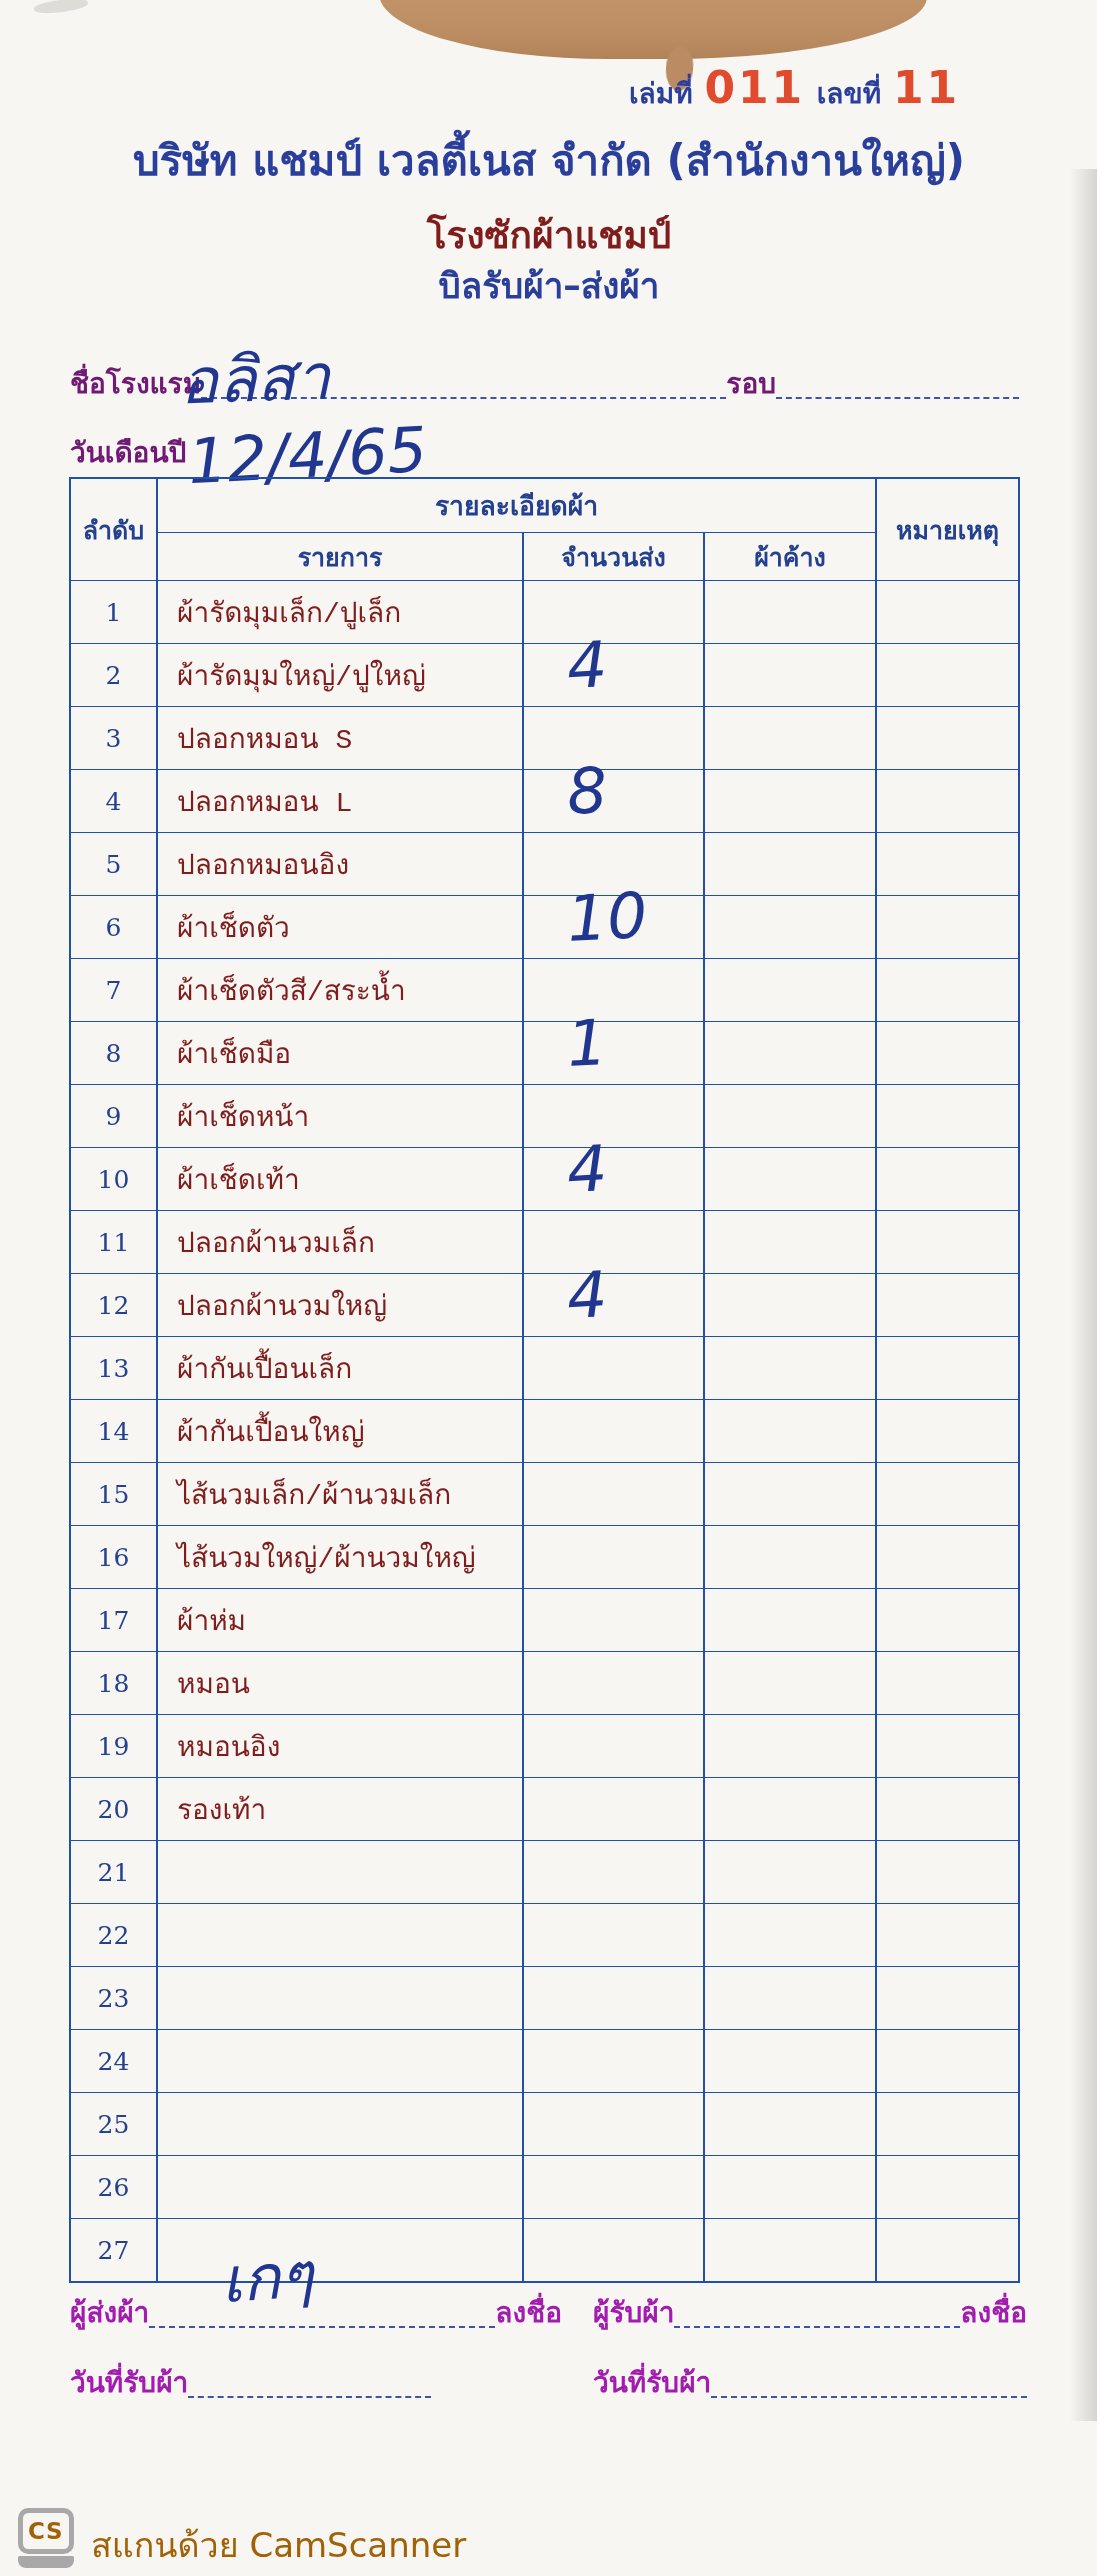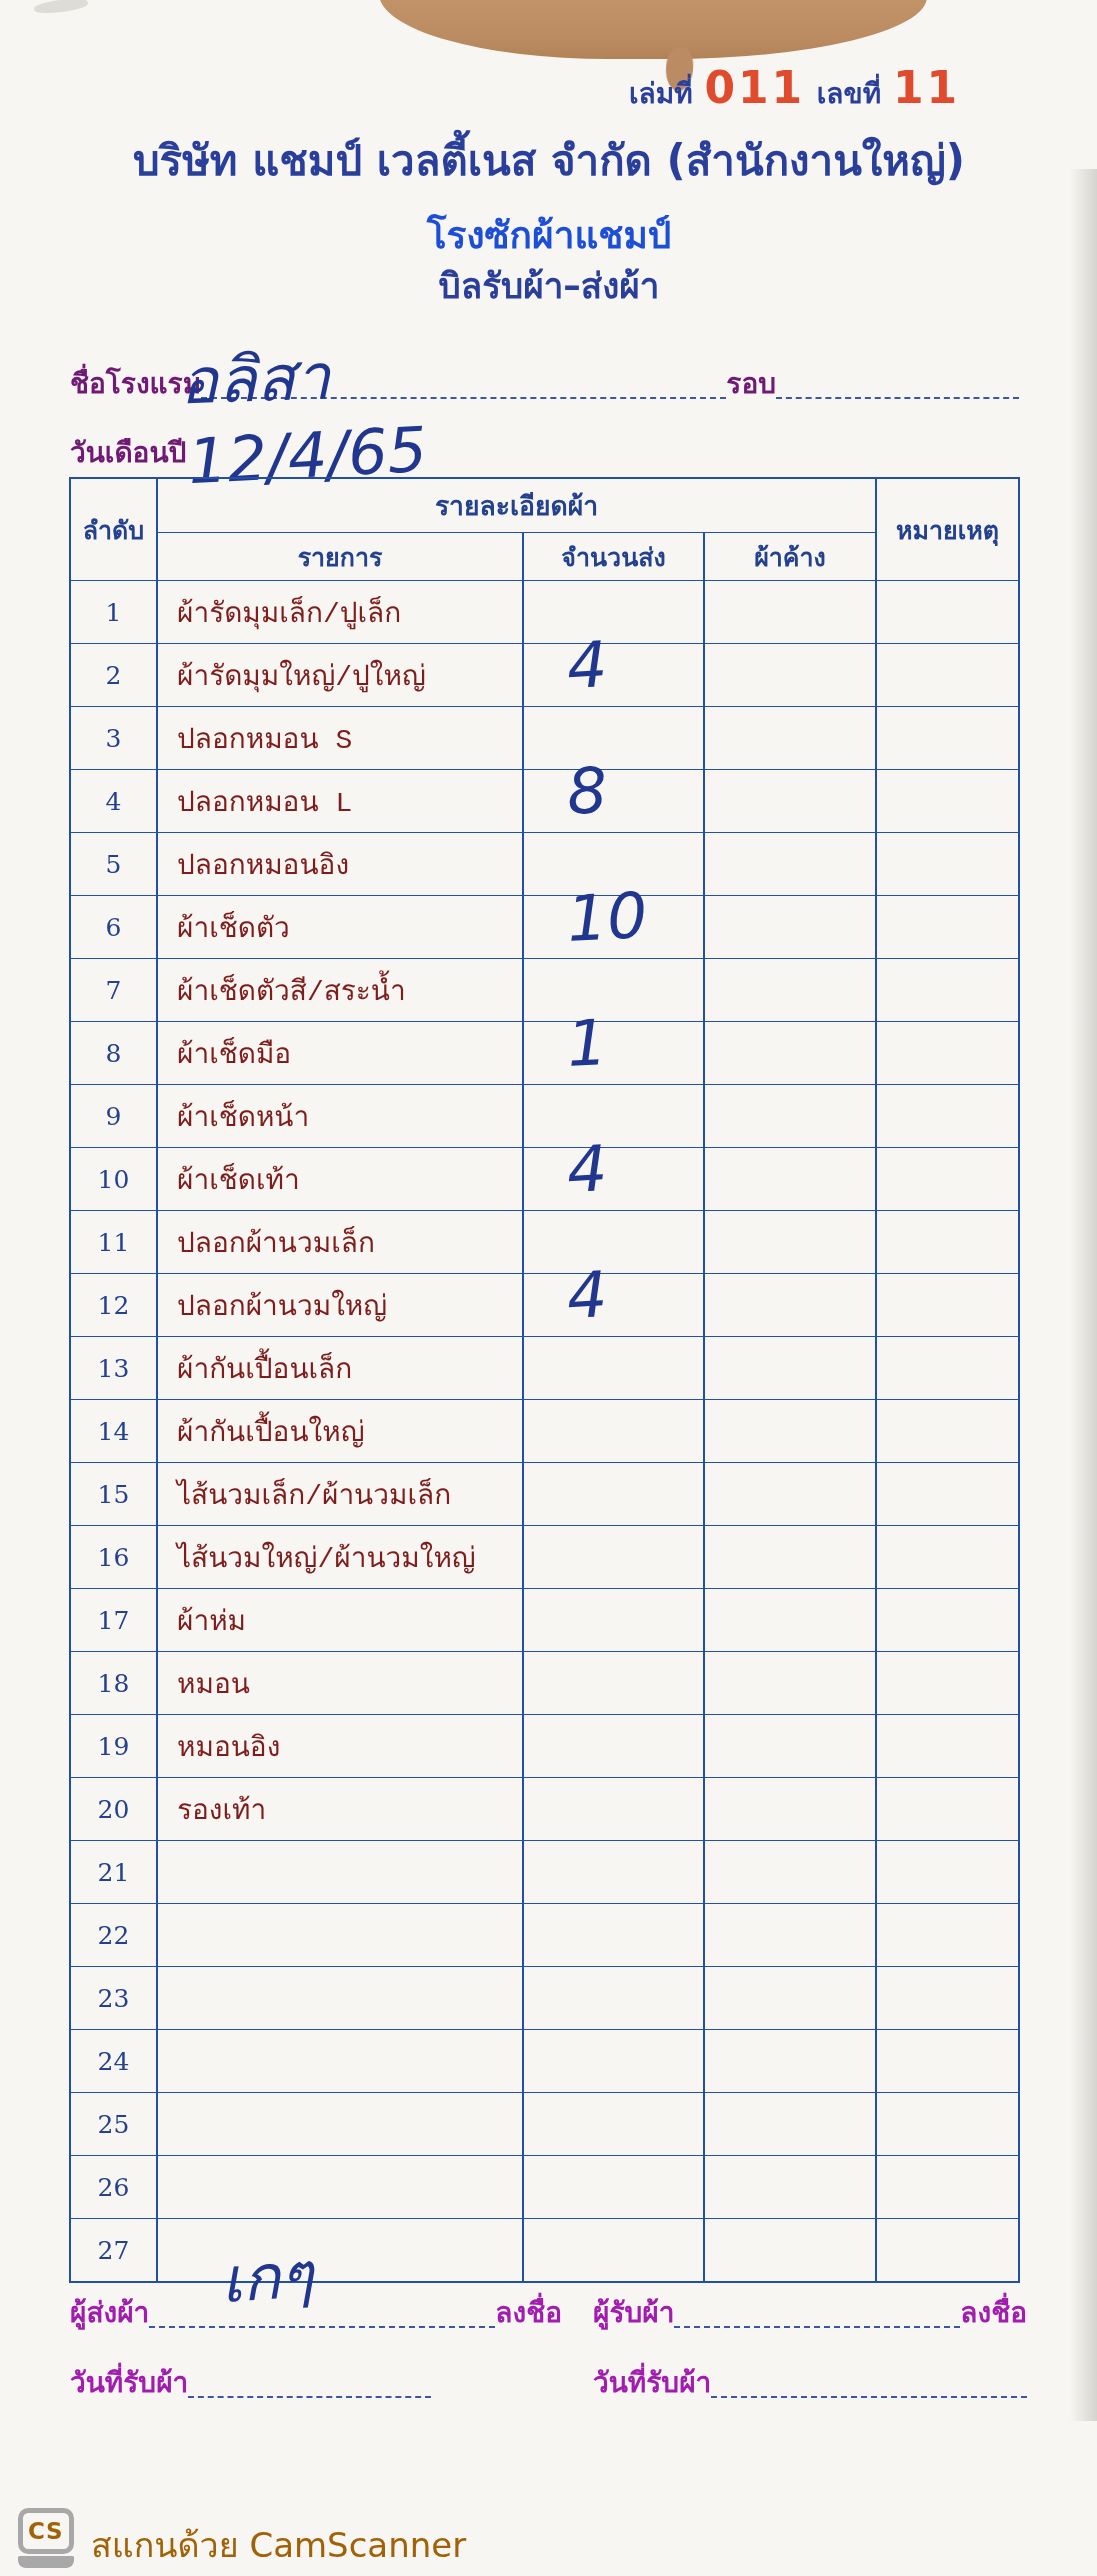--- a/index.html
+++ b/index.html
@@ -33,21 +33,21 @@
   }
   .serial{
     position:absolute;top:62px;left:629px;
     display:flex;align-items:baseline;gap:11.8px;white-space:nowrap;
   }
   .serial .lbl{font-size:28px;font-weight:bold;color:#2a3f9b;}
   .serial .num{font-size:44px;font-weight:bold;color:#e04b2e;letter-spacing:2.9px;}
   .title-company{position:absolute;top:127px;left:0;width:100%;text-align:center;
     font-size:42px;font-weight:bold;color:#2a3f9b;}
   .title-sub{position:absolute;top:205px;left:0;width:100%;text-align:center;
-    font-size:37px;font-weight:bold;color:#1d4ed8;}
+    font-size:37px;font-weight:bold;color:#7f1d1d;}
   .title-doc{position:absolute;top:258px;left:0;width:100%;text-align:center;
     font-size:35px;font-weight:bold;color:#2a3f9b;}
   
   .formline{position:absolute;display:flex;align-items:flex-end;}
   .formline .lbl{font-size:28px;font-weight:bold;color:#701a75;white-space:nowrap;}
   .dash{border-bottom:2.2px dashed #3b55a8;height:0;margin-bottom:5.9px;}
   .grow{flex:1;}
   .hand{font-style:italic;color:#20368f;line-height:1;}
   .hotel-line{top:337px;left:70px;width:949px;height:68px;}
   .hotel-hand{position:absolute;left:110px;bottom:-5.9px;font-size:63px;transform:rotate(-2deg);}

